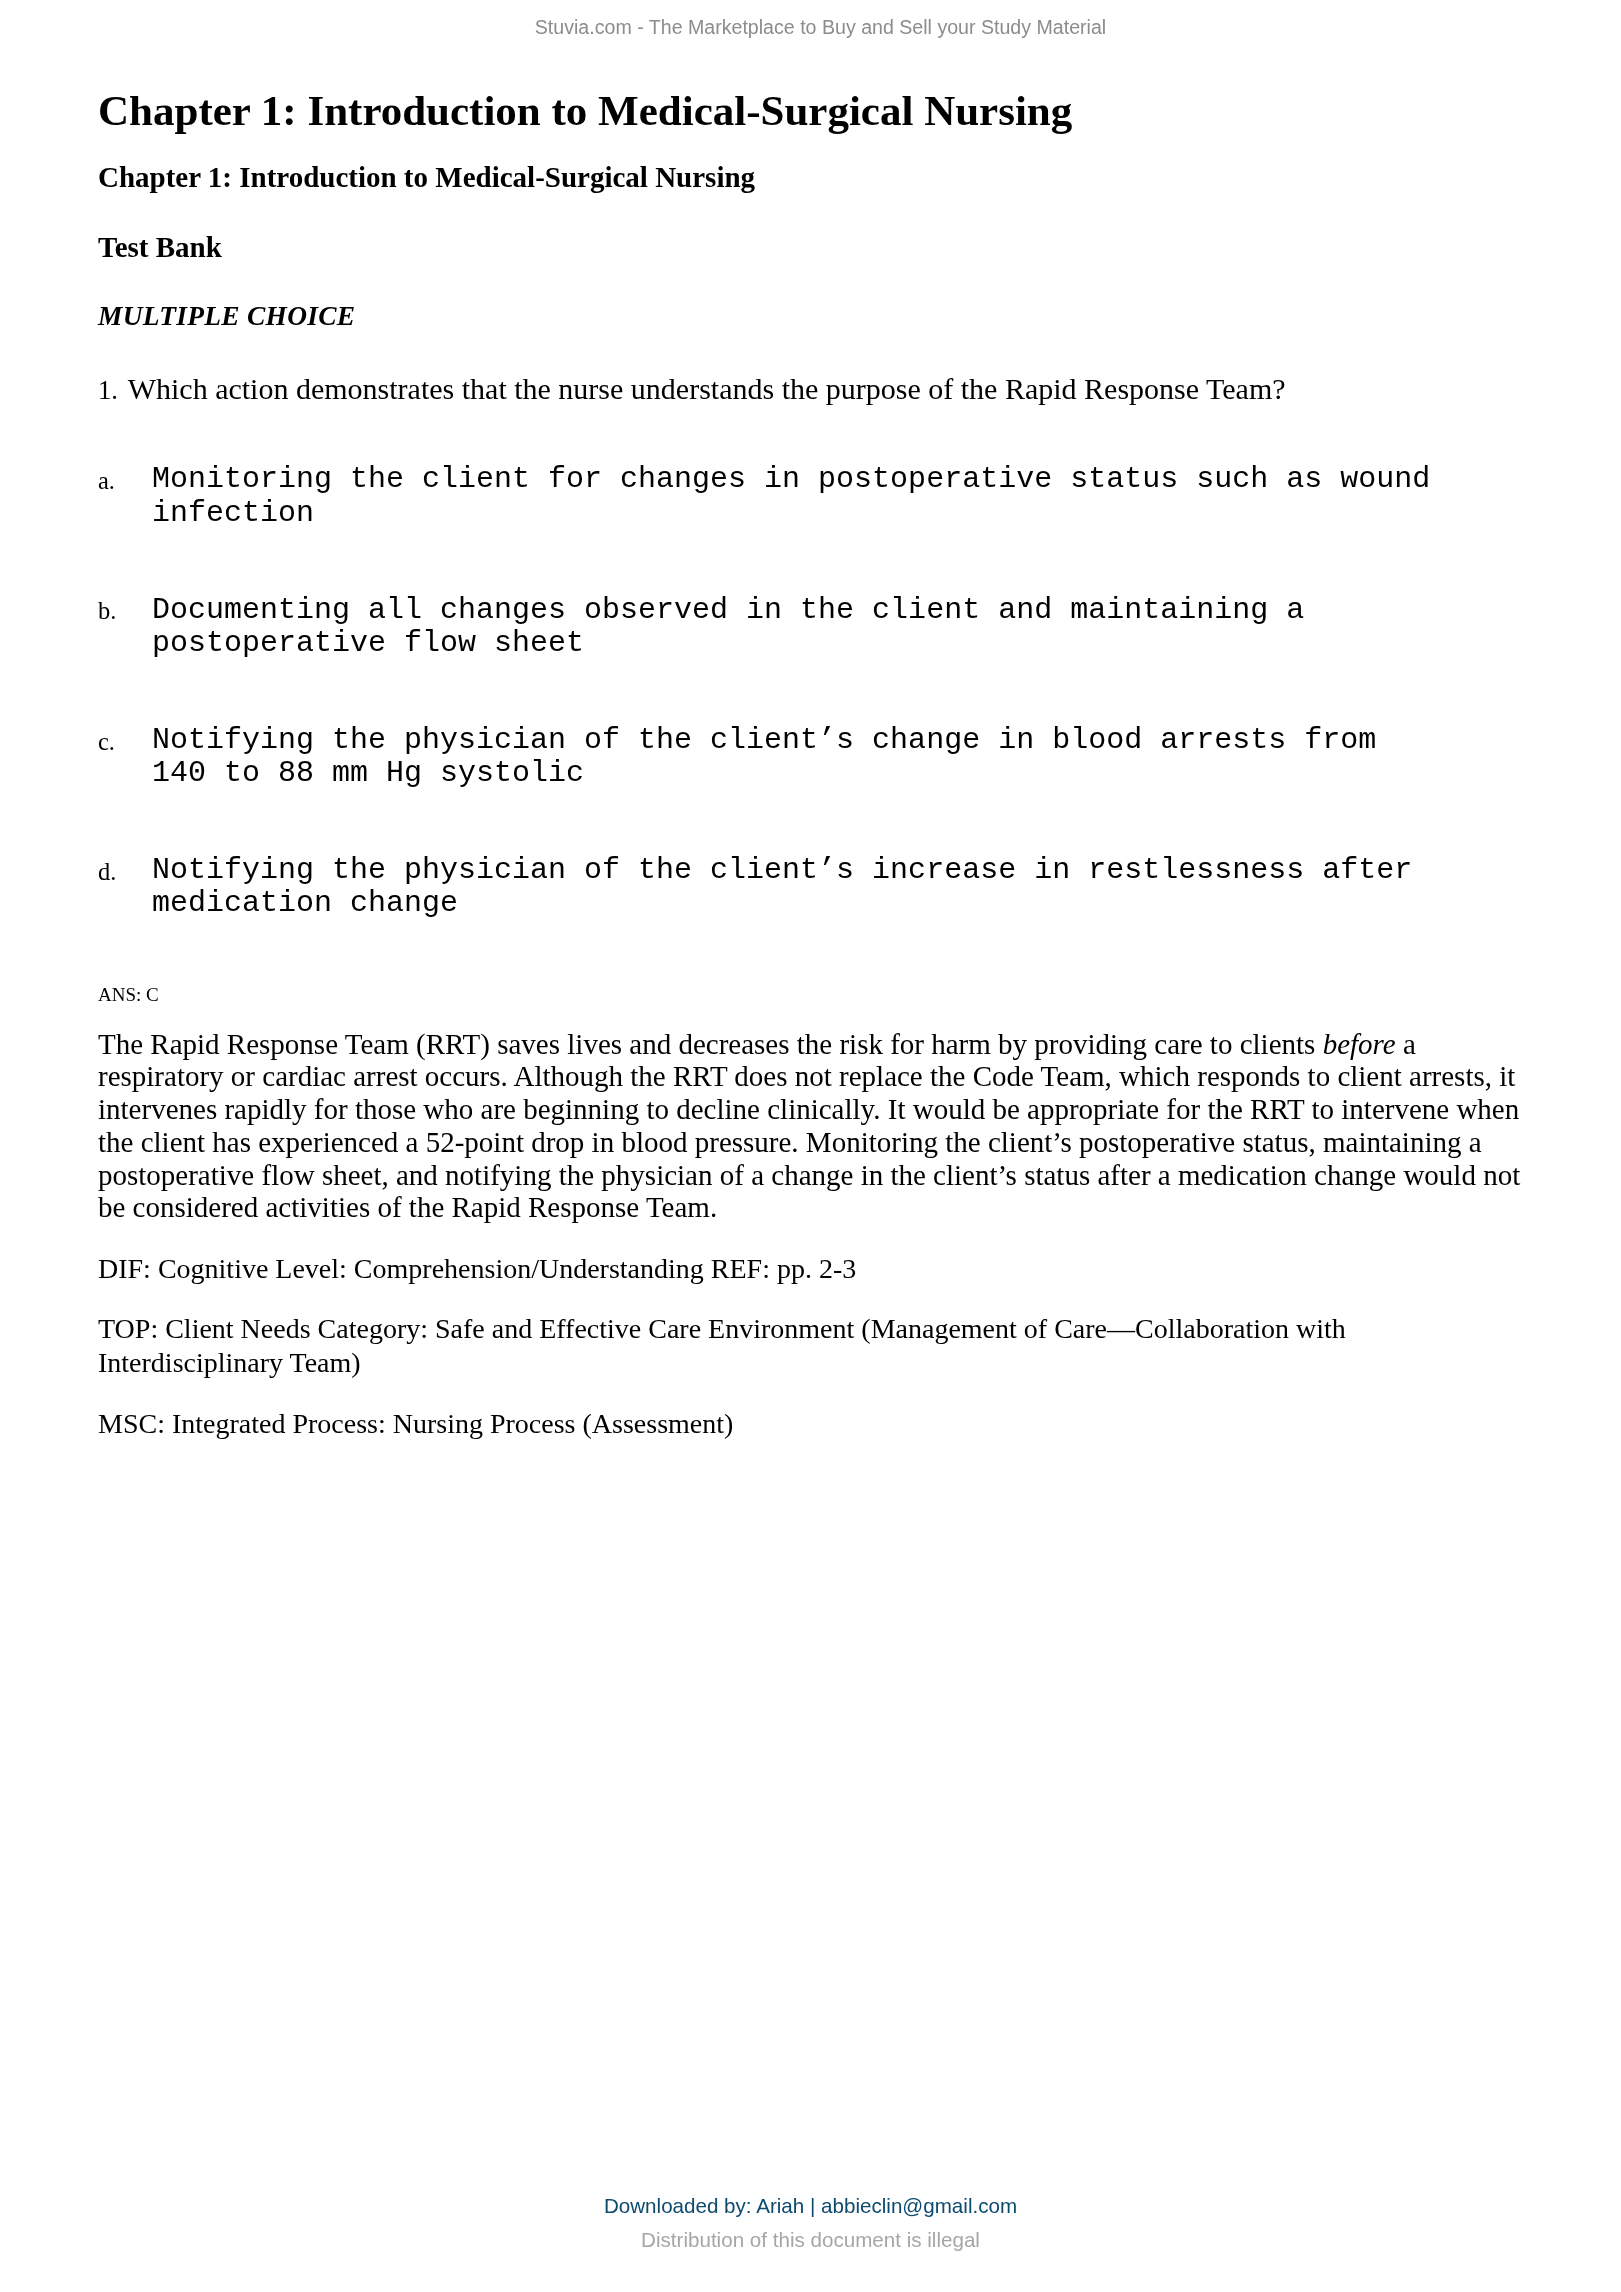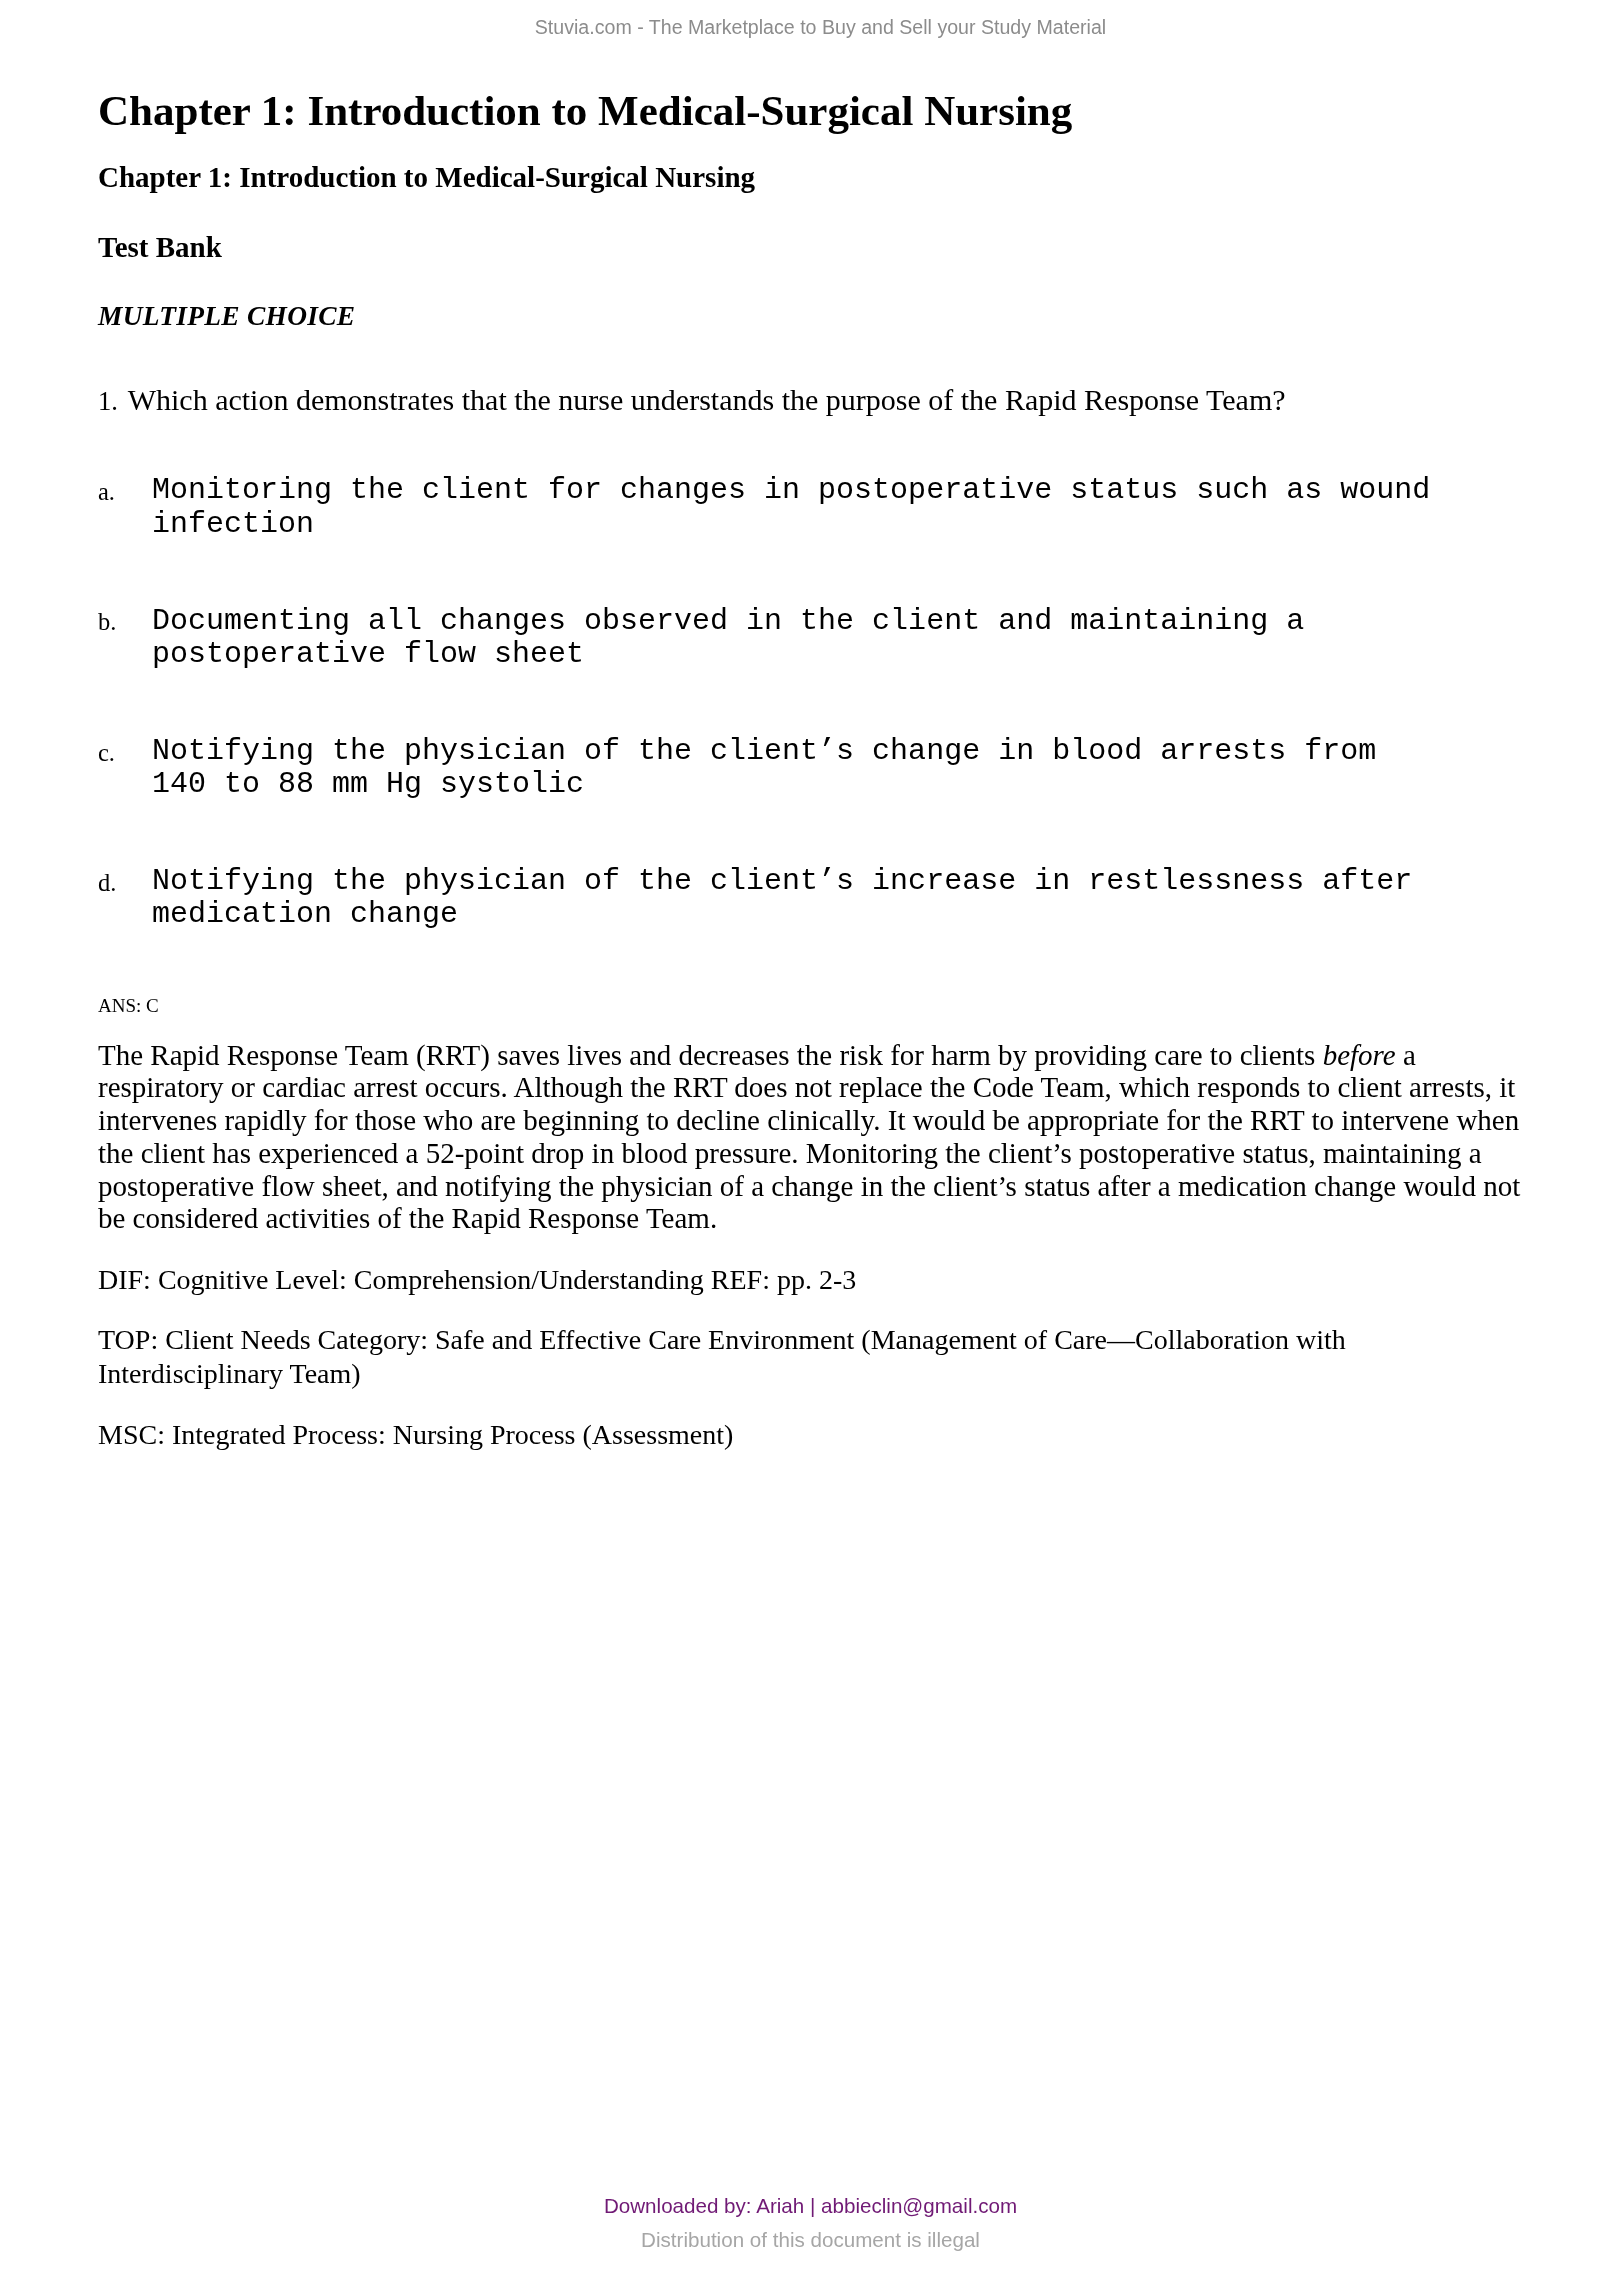--- a/index.html
+++ b/index.html
@@ -48,21 +48,21 @@
   }
   .mc-heading {
     margin-top: 37px;
     font-size: 27.4px;
     font-weight: bold;
     letter-spacing: 0.3px;
     line-height: 1.15;
     font-style: italic;
   }
   .question-line {
-    margin-top: 50px;
+    margin-top: 39px;
     font-size: 30px;
     line-height: 1.15;
   }
   .q-num {
     font-size: 26.5px;
     margin-right: 9.8px;
   }
   .options {
     margin-top: 57px;
   }
@@ -103,21 +103,21 @@
   .doc-footer {
     position: absolute;
     left: 0;
     right: 0;
     top: 2194px;
     text-align: center;
     font-family: "Liberation Sans", "DejaVu Sans", sans-serif;
   }
   .footer-line1 {
     font-size: 20.6px;
-    color: #701a75;
+    color: #0c4a6e;
   }
   .footer-line2 {
     margin-top: 9.8px;
     font-size: 20.6px;
     color: #a6a6a6;
   }
 </style>
 </head>
 <body>
 

